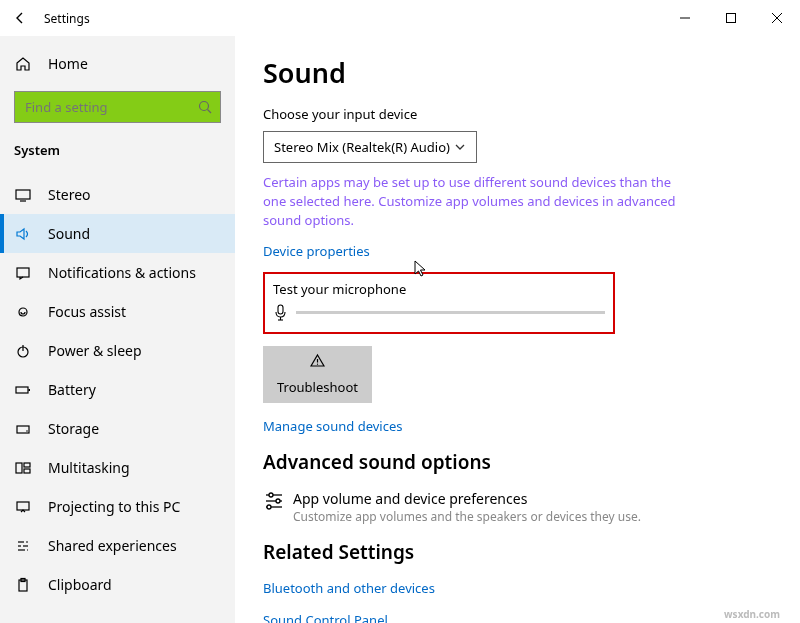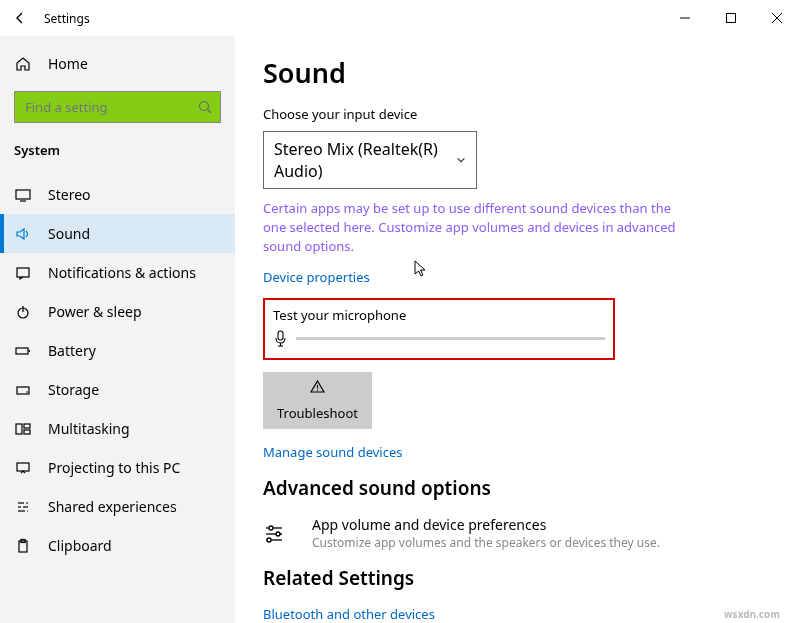--- a/index.html
+++ b/index.html
@@ -28,30 +28,30 @@
     .nav-item { display: flex; align-items: center; padding: 10px 14px; gap: 16px; cursor: default; position: relative; }
     .nav-item .icon { width: 18px; display: flex; justify-content: center; color: #000; }
     .nav-item span.lbl { font-size: 14px; color: #000; }
     .nav-item.selected { background: #d9eaf6; }
     .nav-item.selected::before { content: ''; position: absolute; left: 0; top: 0; bottom: 0; width: 4px; background: #0078d4; }
     .nav-item.selected .icon { color: #0078d4; }
 
     
     h1 { font-size: 27px; font-weight: 600; margin-bottom: 14px; }
     .section-label { font-size: 13px; color: #000000; margin-bottom: 8px; }
-    .dropdown { display: inline-flex; align-items: center; justify-content: space-between; border: 1px solid #666; padding: 6px 10px; width: 214px; font-size: 16px; margin-bottom: 10px; cursor: default; }
+    .dropdown { display: inline-flex; align-items: center; justify-content: space-between; border: 1px solid #666; padding: 6px 10px; width: 214px; font-size: 13px; margin-bottom: 10px; cursor: default; }
     .desc { font-size: 13px; color: #8b5cf6; line-height: 1.45; margin-bottom: 12px; max-width: 430px; }
     .link { font-size: 13px; color: #0068c6; margin-bottom: 12px; display: block; cursor: default; }
     .test-box { border: 2px solid #d40000; padding: 6px 8px 10px 8px; margin-bottom: 12px; width: 352px; }
     .test-box .tlabel { font-size: 13px; margin-bottom: 6px; }
     .mic-row { display: flex; align-items: center; gap: 8px; }
     .mic-bar { flex: 1; height: 3px; background: #ccc; }
     .tshoot-btn { display: inline-flex; align-items: center; gap: 10px; background: #ccc; padding: 7px 14px; font-size: 13px; margin-bottom: 14px; cursor: default; flex-direction: column; }
     h2 { font-size: 19px; font-weight: 600; margin-top: 14px; margin-bottom: 14px; }
-    .pref-row { display: flex; gap: 27px; align-items: center; margin-bottom: 10px; cursor: default; }
+    .pref-row { display: flex; gap: 8px; align-items: flex-start; margin-bottom: 10px; cursor: default; }
     .pref-row .ptitle { font-size: 14px; color: #000; }
     .pref-row .psub { font-size: 12px; color: #888; }
     .related .link { margin-bottom: 14px; }
     .cursor-ptr { position: absolute; left: 414px; top: 260px; pointer-events: none; }
     .watermark { position: absolute; right: 20px; bottom: 2px; font-size: 10px; color: #bbb; font-weight: bold; }
   </style>
 </head>
 <body>
 
 <div class="title-bar">
@@ -119,20 +119,28 @@
       <span class="lbl">Sound</span>
     </div>
     <div class="nav-item">
       <span class="icon">
           <svg width="16" height="16" viewBox="0 0 16 16">
             <rect x="2" y="3" width="12" height="9" stroke="currentColor" fill="none" stroke-width="1.2"></rect>
             <path d="M5 12 L5 14 L8 12" stroke="currentColor" fill="none" stroke-width="1.2"></path>
           </svg>
         </span>
       <span class="lbl">Notifications &amp; actions</span>
+    </div>
+    <div class="nav-item">
+      <span class="icon">
+          <svg width="16" height="16" viewBox="0 0 16 16">
+            <path d="M4 8 A4 4 0 1 1 12 8 A4 4 0 0 1 8 12 Q4 12 4 8 Z M6 8 A2 2 0 0 0 10 8" stroke="currentColor" fill="none" stroke-width="1.2"></path>
+          </svg>
+        </span>
+      <span class="lbl">Focus assist</span>
     </div>
     <div class="nav-item">
       <span class="icon">
           <svg width="16" height="16" viewBox="0 0 16 16">
             <circle cx="8" cy="9" r="5" stroke="currentColor" fill="none" stroke-width="1.2"></circle>
             <line x1="8" y1="2" x2="8" y2="8" stroke="currentColor" stroke-width="1.2"></line>
           </svg>
         </span>
       <span class="lbl">Power &amp; sleep</span>
     </div>

